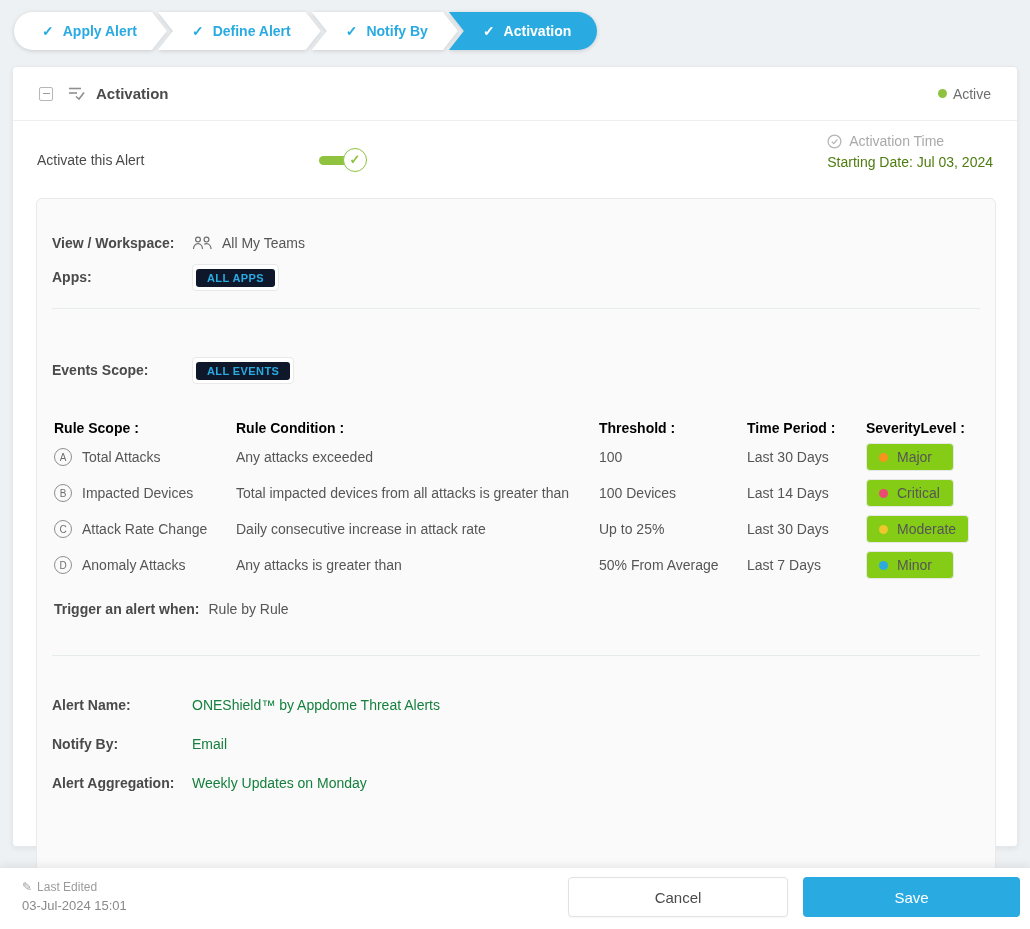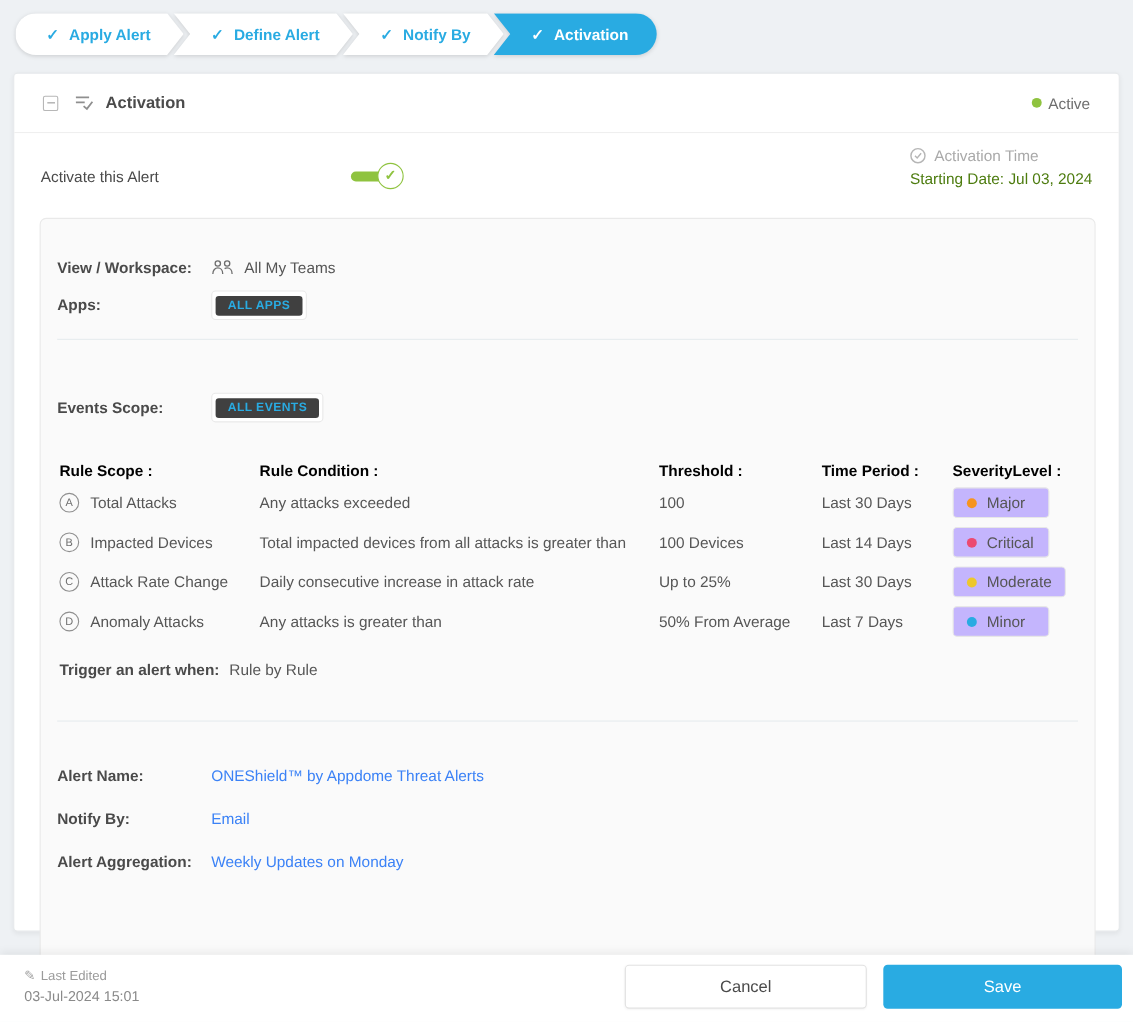--- a/index.html
+++ b/index.html
@@ -84,51 +84,51 @@
   .field-row { display: flex; align-items: center; }
   .f-label { font-size: 14px; font-weight: 700; color: #4a4a4a; width: 140px; flex: none; }
   .f-value { font-size: 14px; color: #565656; display: flex; align-items: center; gap: 9px; }
   .ws-row { height: 24px; margin-bottom: 9px; }
   .apps-row { height: 26px; }
   .chip-box {
     background: #fff; border: 1px solid #e9e9e9; border-radius: 4px;
     padding: 3px; display: inline-block; cursor: pointer;
   }
   .chip-inner {
-    background: #404040; color: #29abe2; font-size: 11px; font-weight: 700;
+    background: #0f172a; color: #29abe2; font-size: 11px; font-weight: 700;
     letter-spacing: 0.4px; padding: 3px 11px; border-radius: 3px; display: inline-block;
   }
   .divider { border: none; border-top: 1px solid #e6ebee; margin: 18px 0 0 0; }
   .events-row { margin-top: 48px; height: 26px; }
 
   
   .rules-table { margin-top: 34px; display: grid; grid-template-columns: 182px 363px 148px 119px auto; }
   .rt-head { height: 22px; font-size: 14px; font-weight: 700; color: #000000; white-space: nowrap; display: flex; align-items: center; padding-left: 2px; }
   .rt-cell { height: 36px; font-size: 14px; color: #565656; white-space: nowrap; display: flex; align-items: center; padding-left: 2px; }
   .letter-circle {
     width: 18px; height: 18px; border: 1px solid #8f8f8f; border-radius: 50%;
     display: inline-flex; align-items: center; justify-content: center;
     font-size: 10px; color: #6e6e6e; margin-right: 10px; flex: none;
   }
   .sev-chip {
     display: inline-flex; align-items: center; gap: 9px;
-    background: #c4b5fd; border: 1px solid #e7e7e7; border-radius: 4px;
+    background: #84cc16; border: 1px solid #e7e7e7; border-radius: 4px;
     padding: 5px 12px; min-width: 88px; font-size: 14px; color: #565656;
   }
   .sev-dot { width: 9px; height: 9px; border-radius: 50%; flex: none; }
 
   .trigger-row { margin-top: 14px; height: 24px; display: flex; align-items: center; gap: 9px; padding-left: 2px; }
   .trigger-label { font-size: 14px; font-weight: 700; color: #4a4a4a; }
   .trigger-value { font-size: 14px; color: #565656; }
   .divider2 { border: none; border-top: 1px solid #e6ebee; margin: 34px 0 0 0; }
 
   .summary-block { margin-top: 38px; }
   .sum-row { display: flex; align-items: center; height: 22px; margin-bottom: 17px; }
   .sum-label { font-size: 14px; font-weight: 700; color: #4a4a4a; width: 140px; flex: none; }
-  .sum-value { font-size: 14px; color: #3b82f6; }
+  .sum-value { font-size: 14px; color: #15803d; }
 
   
   .footer {
     position: absolute; left: 0; bottom: 0; width: 1030px; height: 61px;
     background: #fff; box-shadow: 0 -3px 8px rgba(0,0,0,0.07);
   }
   .last-edited { position: absolute; left: 22px; top: 12px; }
   .le-line1 { display: flex; align-items: center; gap: 5px; font-size: 12px; color: #9b9b9b; }
   .le-line2 { margin-top: 4px; font-size: 13px; color: #8a8a8a; }
   .btn {

